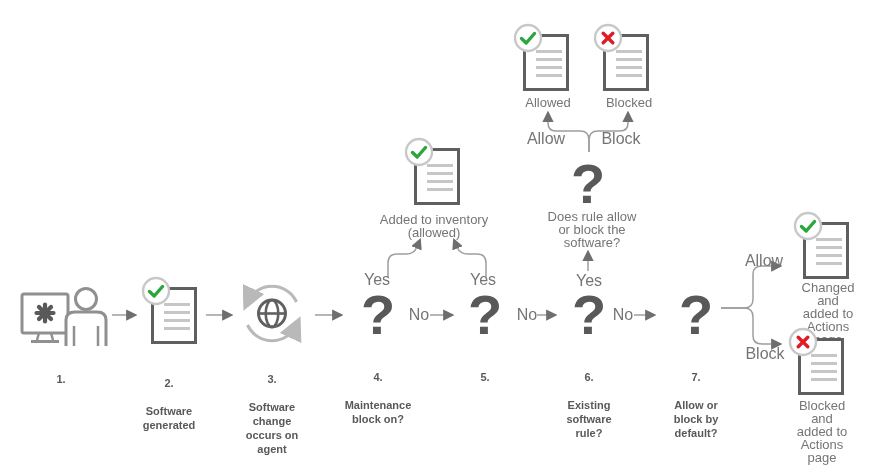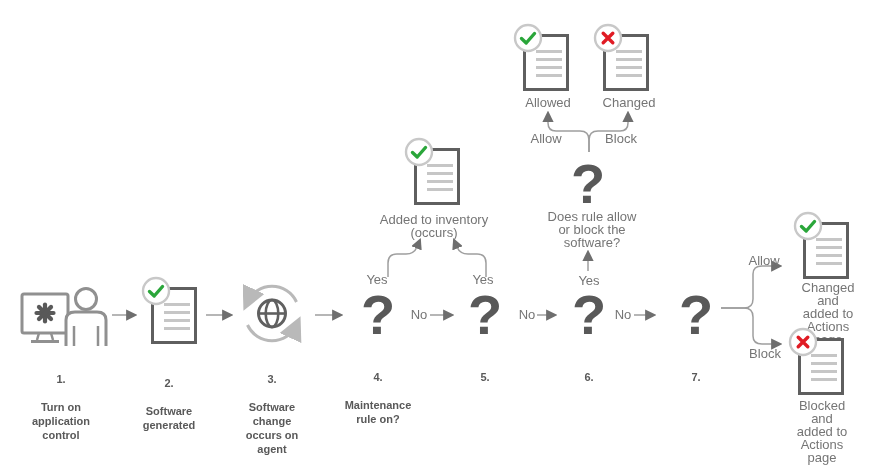--- a/index.html
+++ b/index.html
@@ -4,21 +4,21 @@
 <style>
   html,body{margin:0;padding:0;background:#fff;}
   .canvas{position:relative;width:882px;height:466px;background:#fff;overflow:hidden;
           font-family:"Liberation Sans",sans-serif;}
   svg.wires{position:absolute;left:0;top:0;pointer-events:none;}
   .abs{position:absolute;}
   .step-label{position:absolute;text-align:center;color:#595959;font-weight:bold;
               font-size:11px;line-height:14px;white-space:pre-line;transform:translateX(-50%);}
   .node-label{position:absolute;text-align:center;color:#757575;font-size:13px;
               line-height:13px;white-space:pre-line;transform:translateX(-50%);}
-  .edge-label{position:absolute;text-align:center;color:#757575;font-size:13px;
+  .edge-label{position:absolute;text-align:center;color:#757575;font-size:16px;
               line-height:12px;transform:translateX(-50%);}
   .qmark{position:absolute;color:#595959;font-size:56px;font-weight:bold;line-height:1;
          transform:translateX(-50%);}
   .doc{position:absolute;width:40px;height:51px;background:#fff;border:3px solid #5f5f5f;}
   .doc-lines{position:absolute;right:4px;top:13px;display:flex;flex-direction:column;gap:5px;}
   .doc-lines i{display:block;width:26px;height:3px;background:#c6c6c6;}
   .badge{position:absolute;left:-13px;top:-14px;width:30px;height:30px;}
 </style>
 </head>
 <body>
@@ -92,67 +92,70 @@
     <line x1="15.5" y1="31.5" x2="42.5" y2="31.5" stroke="#606060" stroke-width="2.6"></line>
   </svg>
 
   <div class="qmark" style="left:378px;top:287px">?</div>
   <div class="qmark" style="left:485px;top:287px">?</div>
   <div class="qmark" style="left:589px;top:287px">?</div>
   <div class="qmark" style="left:696px;top:287px">?</div>
 
   <div class="step-label" style="left:61px;top:358px">
     <div>1.</div>
-    <div>Turn on
-application
-control</div>
   </div>
   <div class="step-label" style="left:169px;top:362px">
     <div>2.</div>
     <div>Software
 generated</div>
   </div>
   <div class="step-label" style="left:272px;top:358px">
     <div>3.</div>
     <div>Software
 change
 occurs on
 agent</div>
   </div>
   <div class="step-label" style="left:378px;top:356px">
     <div>4.</div>
     <div>Maintenance
-rule on?</div>
+block on?</div>
   </div>
   <div class="step-label" style="left:485px;top:356px">
     <div>5.</div>
   </div>
   <div class="step-label" style="left:589px;top:356px">
     <div>6.</div>
+    <div>Existing
+software
+rule?</div>
   </div>
   <div class="step-label" style="left:696px;top:356px">
     <div>7.</div>
+    <div>Allow or
+block by
+default?</div>
   </div>
 
   <div class="doc" style="left:414px;top:148px">
     <div class="doc-lines">
         <i></i>
         <i></i>
         <i></i>
         <i></i>
       </div>
     <div class="badge">
       <svg width="30" height="30" viewBox="0 0 30 30">
         <circle cx="15" cy="15" r="13" fill="#fff" stroke="#c8c8c8" stroke-width="2.4"></circle>
         <path d="M8.5 15.5 L13.2 20 L21.5 10.5" fill="none" stroke="#2aa63a" stroke-width="3.4" stroke-linecap="round" stroke-linejoin="round"></path>
       </svg>
     </div>
   </div>
   <div class="node-label" style="left:434px;top:213px">Added to inventory
-(occurs)</div>
+(allowed)</div>
 
   <div class="qmark" style="left:588px;top:156px">?</div>
   <div class="node-label" style="left:592px;top:210px">Does rule allow
 or block the
 software?</div>
 
   <div class="doc" style="left:523px;top:34px">
     <div class="doc-lines">
         <i></i>
         <i></i>
@@ -175,21 +178,21 @@
         <i></i>
         <i></i>
       </div>
     <div class="badge">
       <svg width="30" height="30" viewBox="0 0 30 30">
         <circle cx="15" cy="15" r="13" fill="#fff" stroke="#c8c8c8" stroke-width="2.4"></circle>
         <path d="M10.2 10.2 L19.8 19.8 M19.8 10.2 L10.2 19.8" fill="none" stroke="#e01b24" stroke-width="3.4" stroke-linecap="round"></path>
       </svg>
     </div>
   </div>
-  <div class="node-label" style="left:629px;top:96px">Changed</div>
+  <div class="node-label" style="left:629px;top:96px">Blocked</div>
 
   <div class="doc" style="left:803px;top:222px">
     <div class="doc-lines">
         <i></i>
         <i></i>
         <i></i>
         <i></i>
       </div>
     <div class="badge">
       <svg width="30" height="30" viewBox="0 0 30 30">

